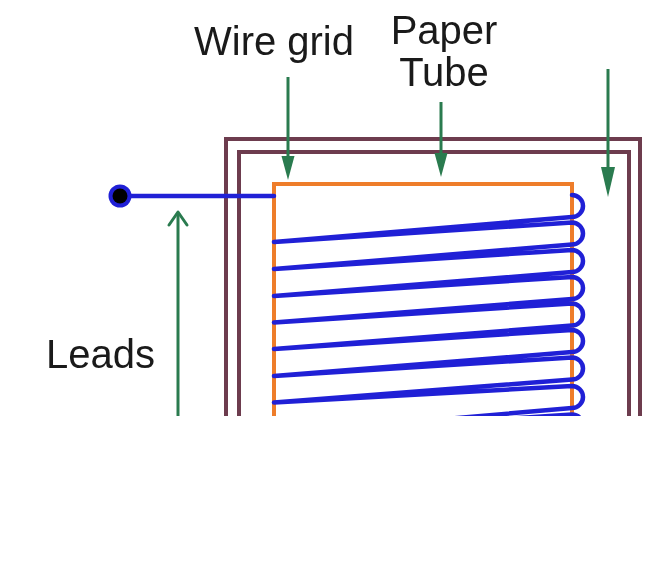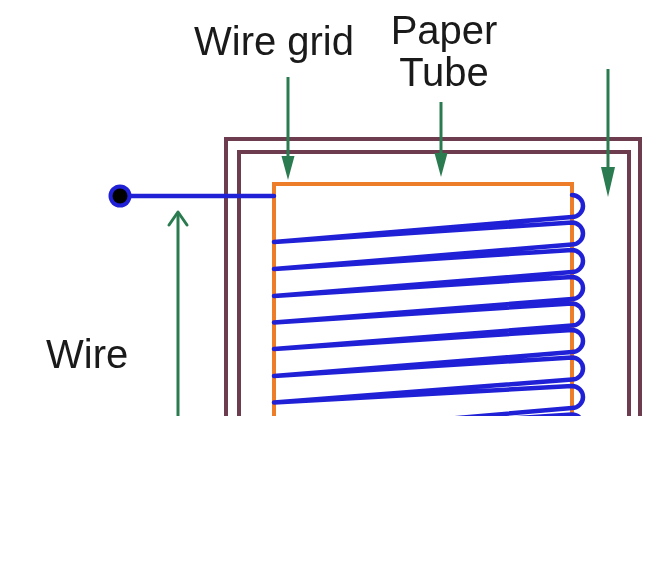--- a/index.html
+++ b/index.html
@@ -119,15 +119,15 @@
   </svg>
 
   <div class="diagram-label centered" style="left:236px; top:20px;">Wire grid</div>
 
   <div class="diagram-label centered" style="left:406px; top:9px;">
     <div>Paper</div>
     <div>Tube</div>
   </div>
 
 
-  <div class="diagram-label" style="left:8px; top:333px;">Wire</div>
+  <div class="diagram-label" style="left:8px; top:333px;">Leads</div>
 
 </div>
 
 </body></html>

